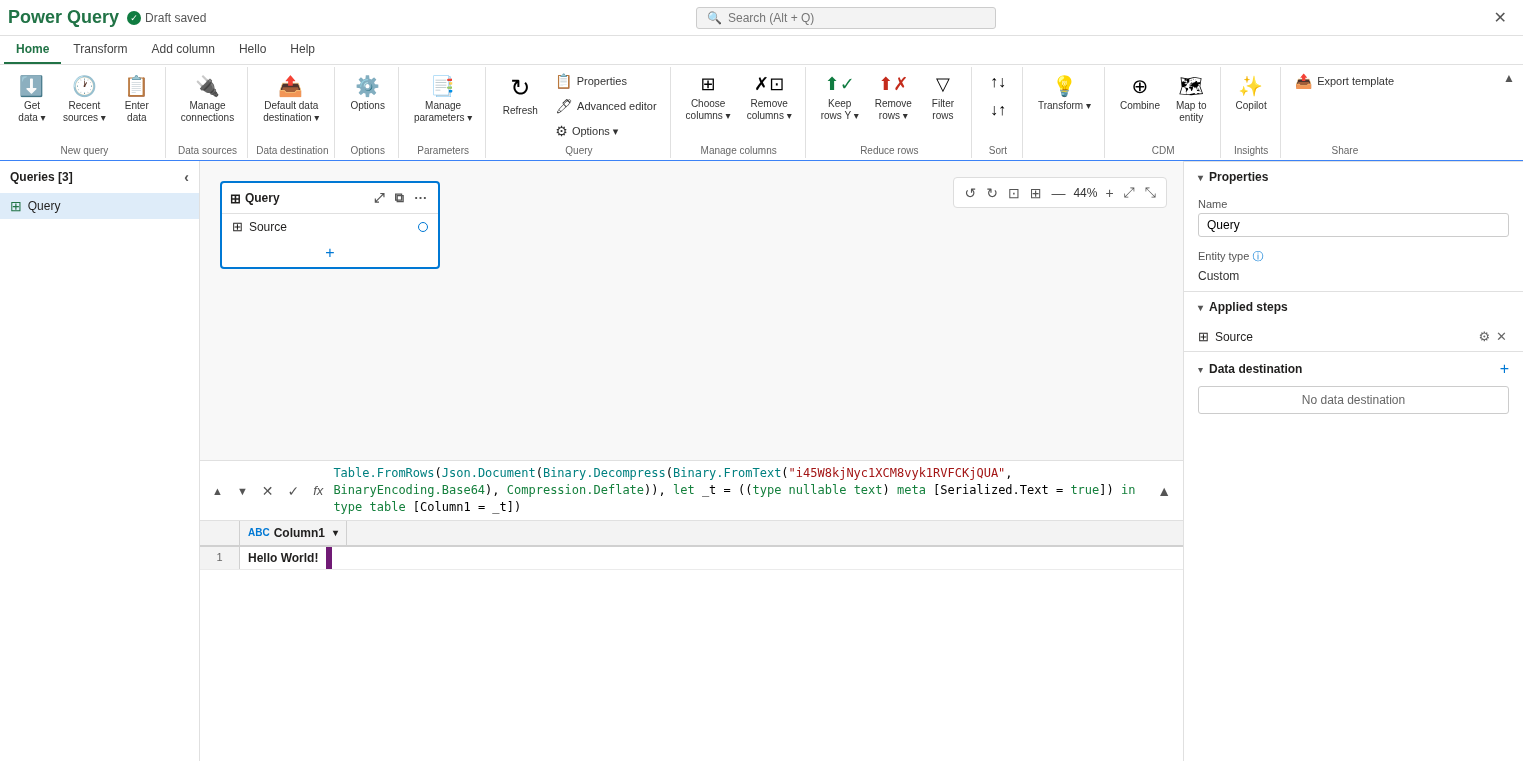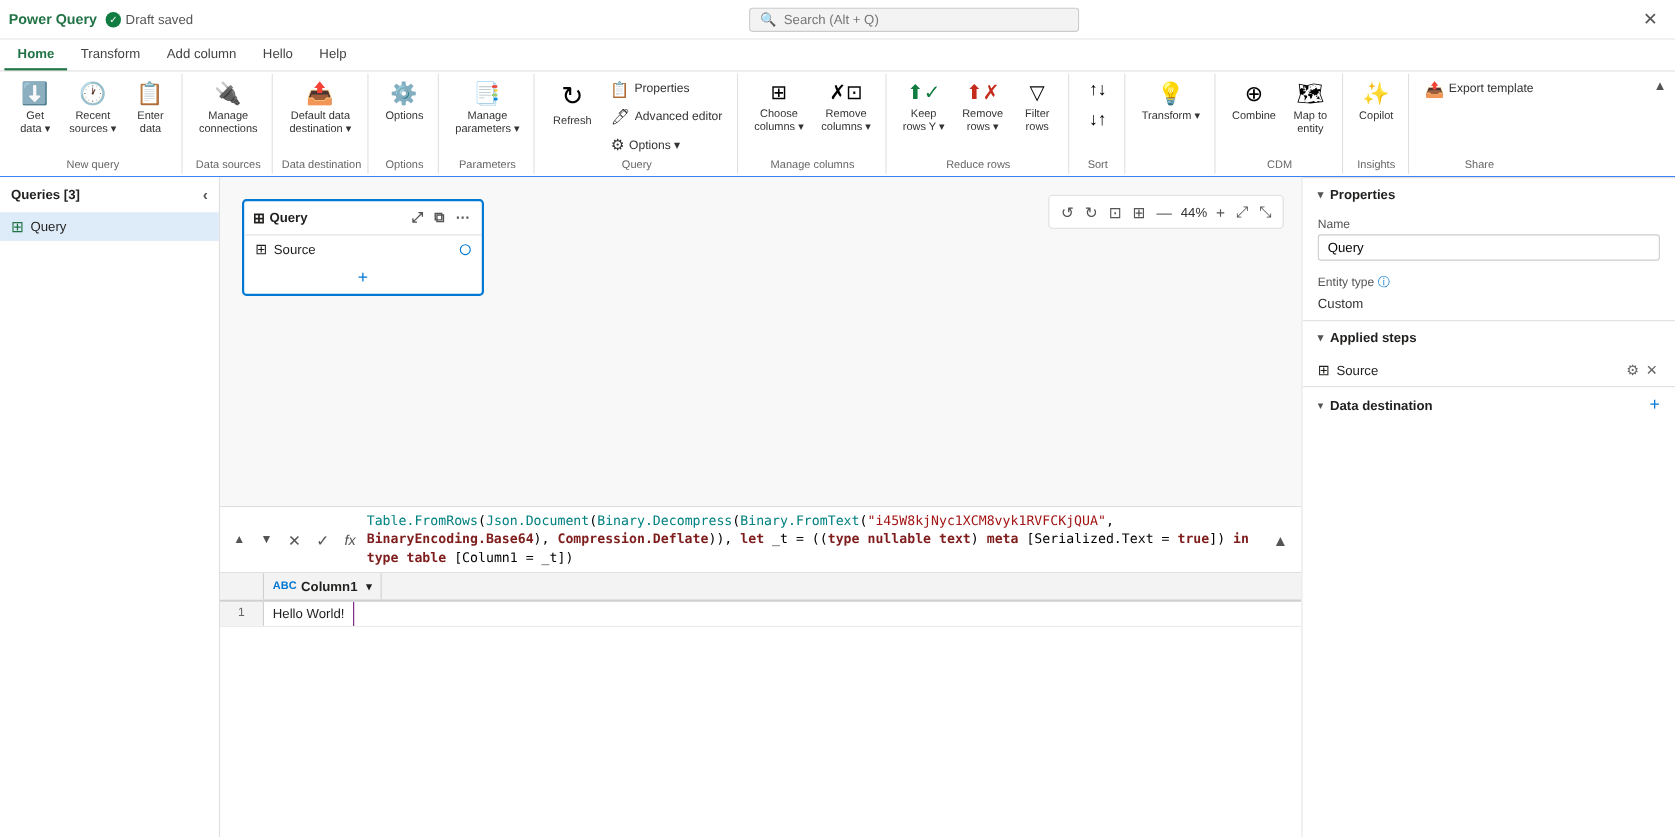--- a/index.html
+++ b/index.html
@@ -1,21 +1,21 @@
 <!DOCTYPE html>
 <html><head>
   <meta charset="utf-8">
   <style>
     * { box-sizing: border-box; margin: 0; padding: 0; }
     body { font-family: 'Segoe UI', Arial, sans-serif; font-size: 12px; background: #f3f3f3; color: #201f1e; overflow: hidden; width: 1523px; height: 761px; }
 
     
     #title-bar { display: flex; align-items: center; background: #fff; height: 36px; padding: 0 8px; border-bottom: 1px solid #e0e0e0; justify-content: space-between; }
     #title-bar-left { display: flex; align-items: center; gap: 8px; }
-    #app-title { font-size: 13px; font-weight: 600; color: #217346; }
+    #app-title { font-size: 18px; font-weight: 600; color: #217346; }
     #draft-saved { display: flex; align-items: center; gap: 4px; font-size: 12px; color: #555; }
     #draft-saved .green-dot { width: 14px; height: 14px; background: #107c41; border-radius: 50%; display: inline-flex; align-items: center; justify-content: center; }
     #draft-saved .green-dot::after { content: '✓'; color: white; font-size: 9px; }
     #search-bar { display: flex; align-items: center; background: #f3f3f3; border: 1px solid #ccc; border-radius: 3px; padding: 3px 10px; gap: 6px; width: 300px; }
     #search-bar input { border: none; background: transparent; outline: none; font-size: 12px; width: 240px; color: #555; }
     #close-btn { font-size: 16px; cursor: pointer; color: #555; background: none; border: none; padding: 4px 8px; }
 
     
     #ribbon-menu { background: #fff; border-bottom: 1px solid #3b82f6; }
     #ribbon-tabs { display: flex; padding: 0 4px; border-bottom: 1px solid #e0e0e0; }
@@ -69,21 +69,21 @@
     #fx-label { font-style: italic; color: #555; font-size: 13px; padding: 0 4px; }
     #formula-input { flex: 1; font-size: 12px; font-family: 'Consolas', monospace; color: #000; border: none; outline: none; background: transparent; line-height: 1.4; }
     #formula-collapse { cursor: pointer; color: #555; font-size: 14px; }
 
     
     #data-grid { flex: 1; overflow: auto; background: #fff; }
     .grid-header { display: flex; background: #f3f3f3; border-bottom: 2px solid #d0d0d0; position: sticky; top: 0; }
     .grid-header-cell { padding: 5px 8px; border-right: 1px solid #d0d0d0; font-size: 12px; font-weight: 600; display: flex; align-items: center; gap: 4px; min-width: 80px; }
     .grid-row-num { min-width: 40px; max-width: 40px; text-align: center; background: #f3f3f3; border-right: 1px solid #d0d0d0; padding: 4px; font-size: 11px; color: #666; }
     .grid-row { display: flex; border-bottom: 1px solid #ebebeb; }
-    .grid-cell { padding: 4px 8px; border-right: 1px solid #701a75; font-size: 12px; min-width: 80px; }
+    .grid-cell { padding: 4px 8px; border-right: 6px solid #701a75; font-size: 12px; min-width: 80px; font-weight: bold; }
 
     
     #zoom-controls { display: flex; align-items: center; gap: 6px; position: absolute; right: 16px; top: 16px; background: rgba(255,255,255,0.9); border: 1px solid #ddd; border-radius: 4px; padding: 4px 8px; }
     .zoom-btn { background: none; border: none; cursor: pointer; font-size: 14px; color: #555; padding: 2px; }
     #zoom-level { font-size: 12px; color: #333; }
     .zoom-icon-btn { background: none; border: none; cursor: pointer; font-size: 14px; color: #555; padding: 2px; }
 
     
     #settings-panel { width: 340px; background: #fff; border-left: 1px solid #e0e0e0; display: flex; flex-direction: column; overflow-y: auto; }
     #settings-header { display: flex; align-items: center; justify-content: space-between; padding: 12px 14px; font-size: 14px; font-weight: 600; }
@@ -101,21 +101,21 @@
     .applied-step { display: flex; align-items: center; justify-content: space-between; padding: 5px 14px; font-size: 12px; cursor: pointer; }
     .applied-step-left { display: flex; align-items: center; gap: 6px; }
     .step-settings-btn { background: none; border: none; cursor: pointer; font-size: 13px; color: #666; padding: 2px; border-radius: 2px; }
 
     
     .data-dest-section { border-top: 1px solid #e0e0e0; padding: 8px 14px; }
     .data-dest-header { display: flex; align-items: center; justify-content: space-between; margin-bottom: 8px; }
     .data-dest-title { font-size: 12px; font-weight: 600; }
     .data-dest-add { cursor: pointer; color: #0078d4; font-size: 16px; }
     .data-dest-placeholder { border: 1px solid #ccc; border-radius: 3px; padding: 6px 10px; font-size: 12px; color: #666; text-align: center; }
-    .kw-blue { color: #7f1d1d; font-weight: bold; }
+    .kw-blue { color: #15803d; }
     .kw-red { color: #a31515; }
     .kw-teal { color: #008080; }
 
     .icon-table { font-size: 13px; }
     .icon-abc { font-size: 10px; font-weight: bold; color: #0078d4; }
   </style>
 </head>
 <body>
 
 <div id="title-bar">
@@ -438,16 +438,17 @@
     </div>
 
     <div class="data-dest-section">
       <div class="data-dest-header">
         <div style="display:flex;align-items:center;gap:6px;">
           <span class="chevron">▾</span>
           <span class="data-dest-title">Data destination</span>
         </div>
         <span class="data-dest-add">+</span>
       </div>
+      <div class="data-dest-placeholder">No data destination</div>
     </div>
   </div>
 
 </div>
 
 </body></html>

